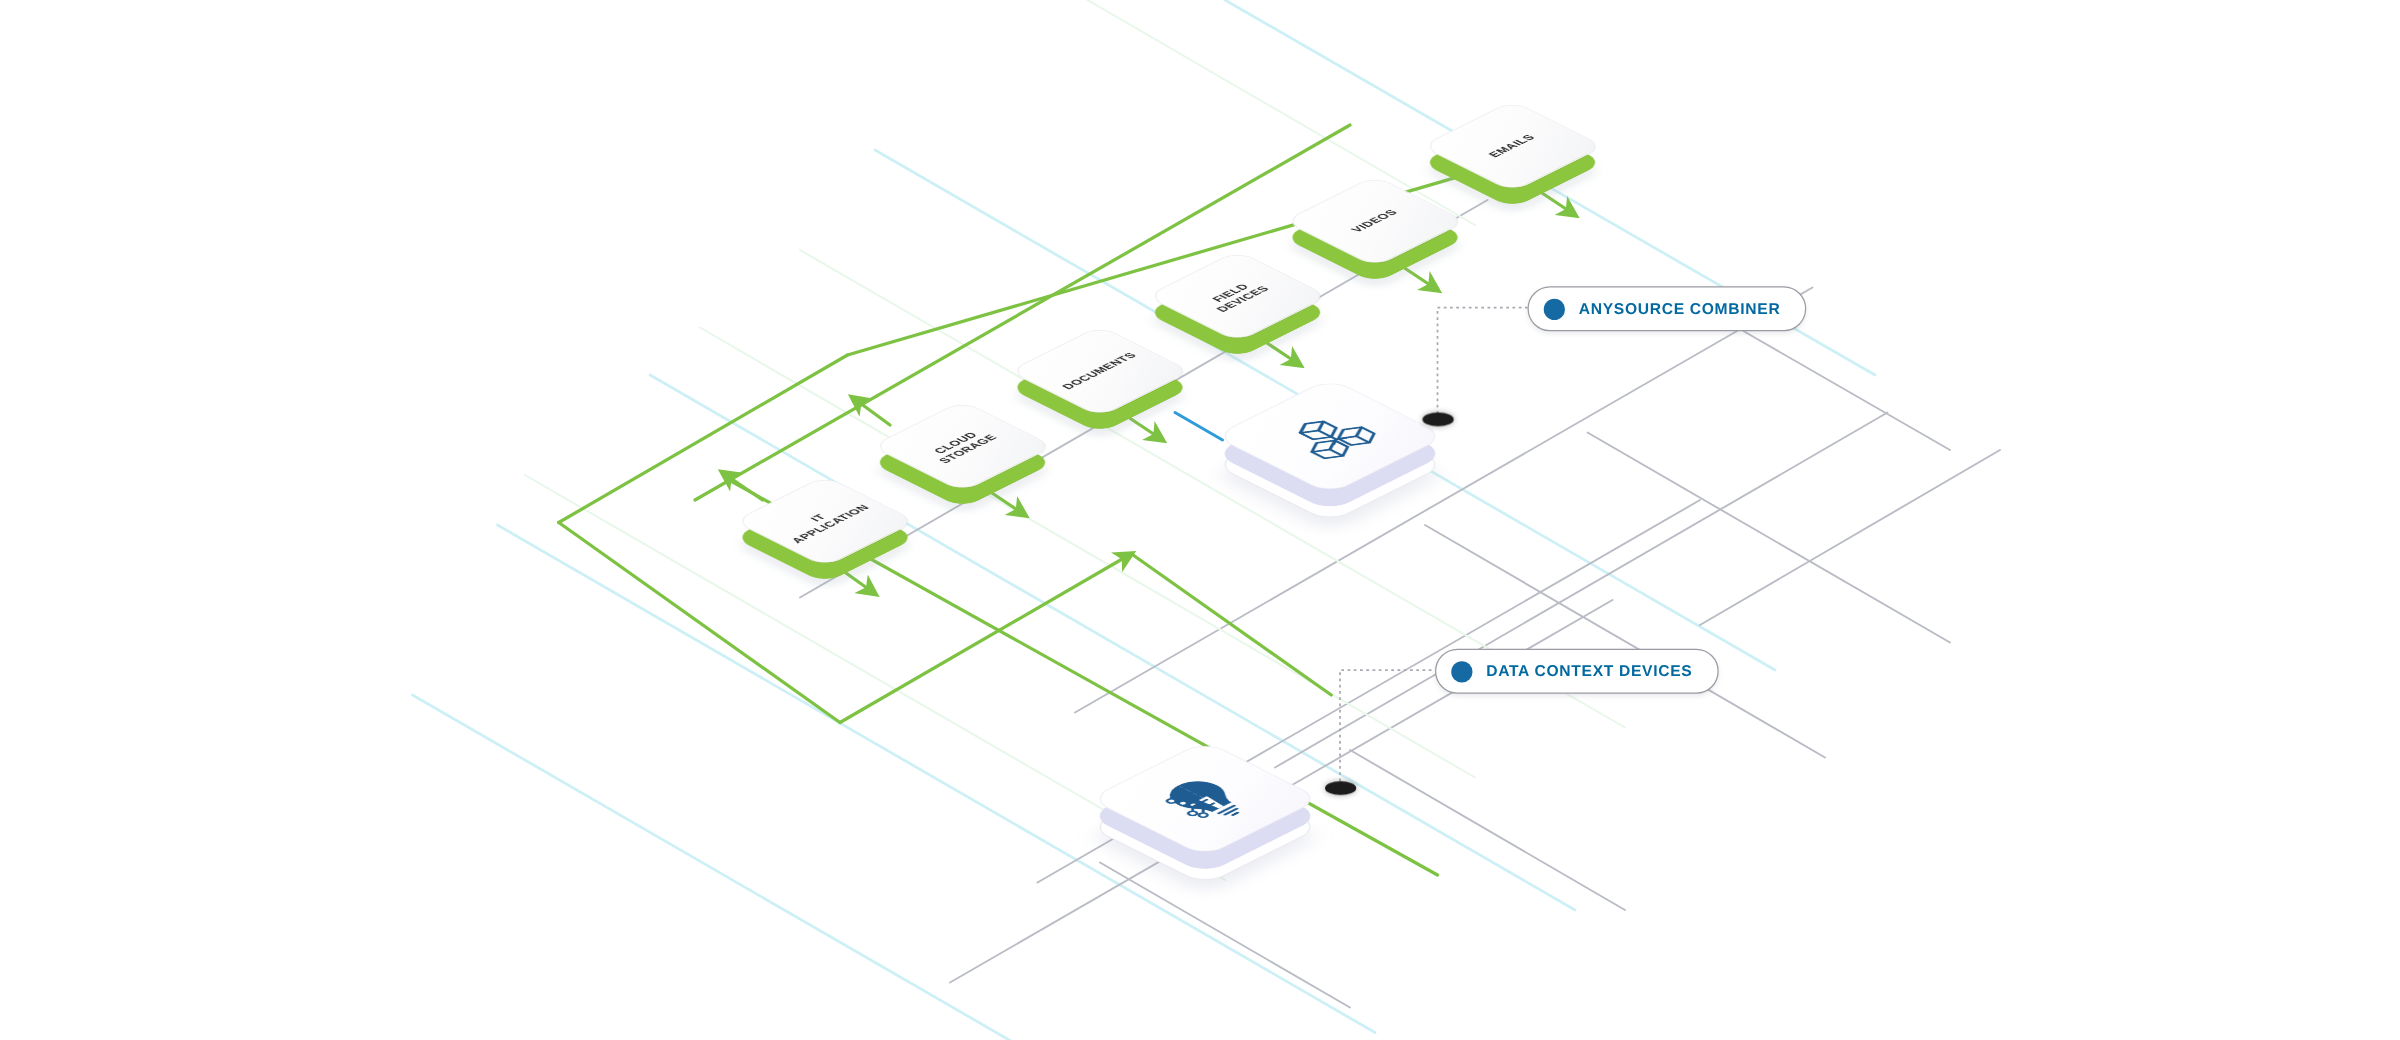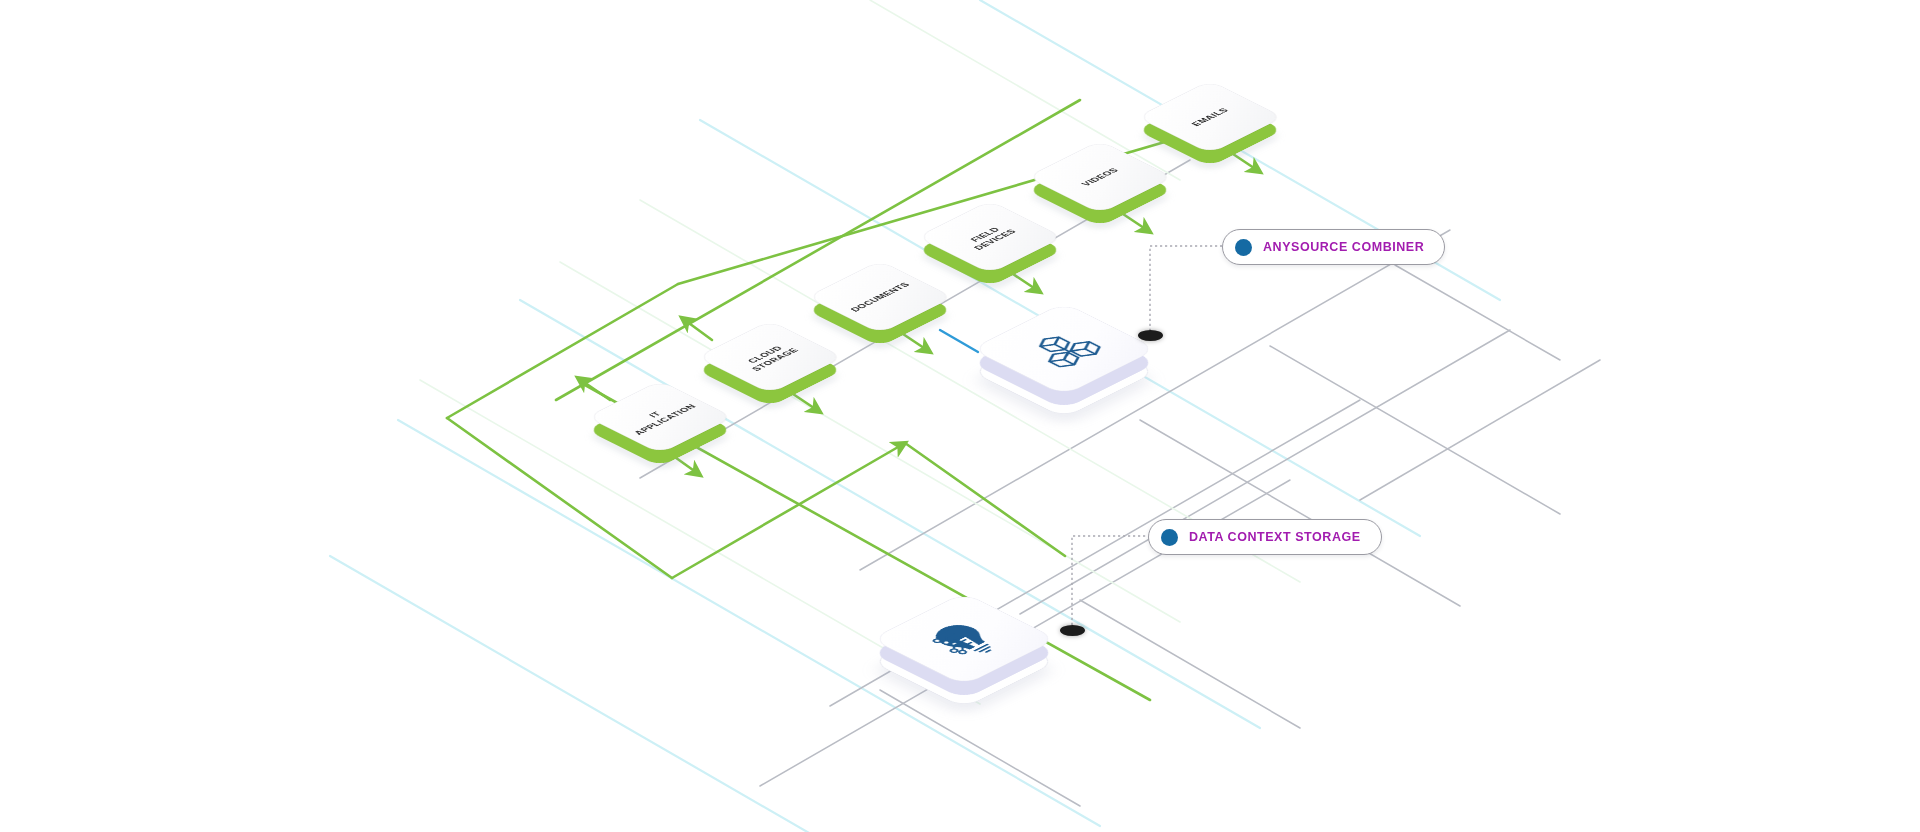--- a/index.html
+++ b/index.html
@@ -149,21 +149,21 @@
   .pill .dot {
     width: 17px; height: 17px;
     border-radius: 50%;
     background: #156AA3;
     flex: 0 0 auto;
   }
   .pill .ptext {
     font-size: 12.5px;
     font-weight: bold;
     letter-spacing: 0.55px;
-    color: #a21caf;
+    color: #0369a1;
   }
 
   
   .anchor {
     position: absolute;
     width: 25px;
     height: 11px;
     border-radius: 50%;
     background: #1c1c1c;
     box-shadow: 0 0 5px rgba(0,0,0,0.35);
@@ -372,16 +372,16 @@
           <circle cx="16.5" cy="53.5" r="3.4" fill="#ffffff"></circle>
         </g>
       </svg>
     </div>
   </div>
 
   <div class="anchor" style="left:1060px; top:625px;"></div>
 
   <div class="pill" style="left:1148px; top:519px;">
     <span class="dot"></span>
-    <span class="ptext">DATA CONTEXT STORAGE</span>
+    <span class="ptext">DATA CONTEXT DEVICES</span>
   </div>
 
 </div>
 
 </body></html>

